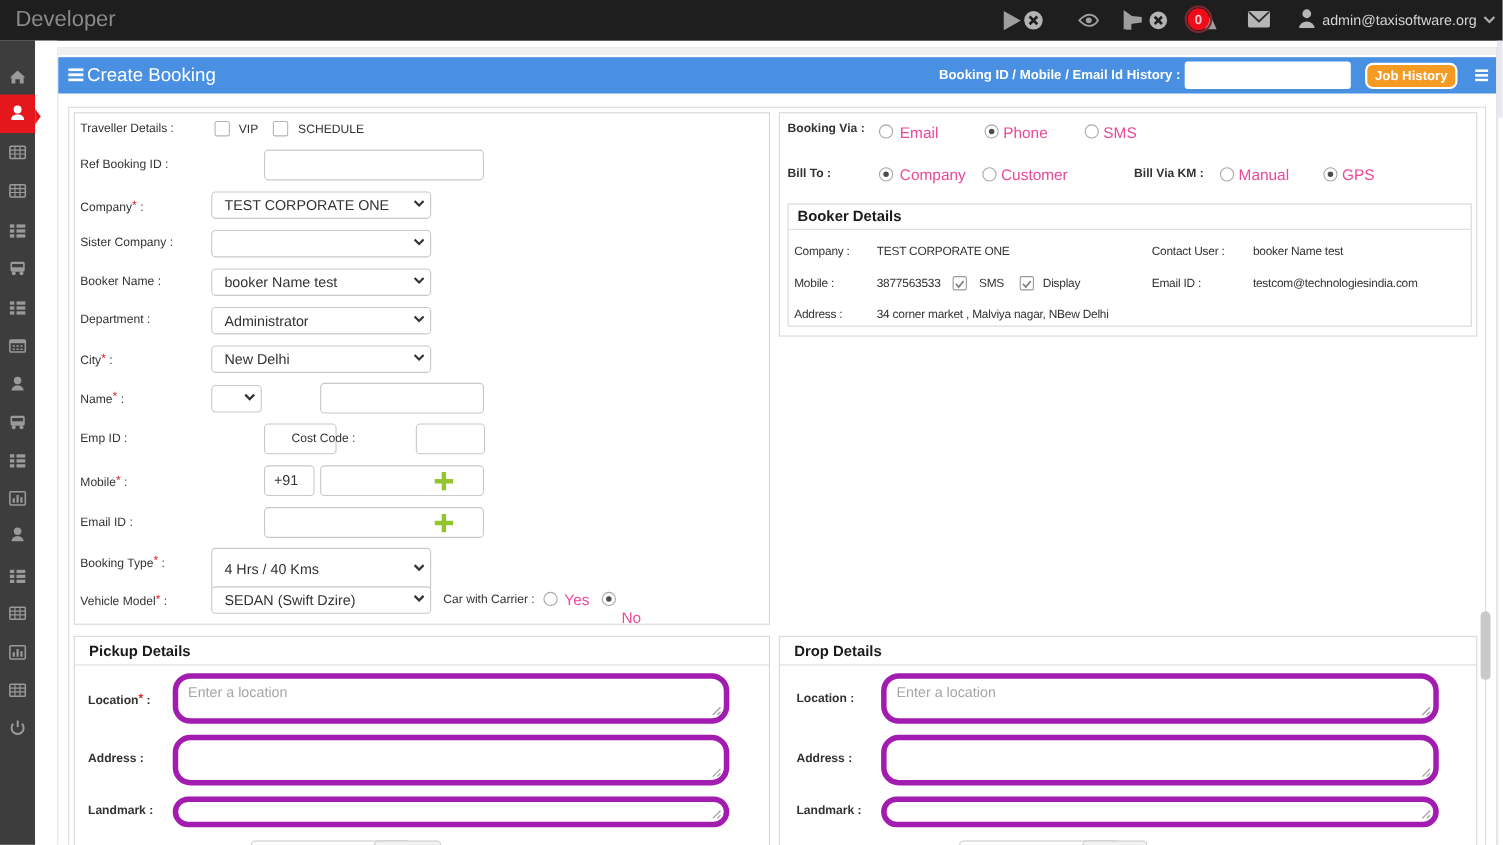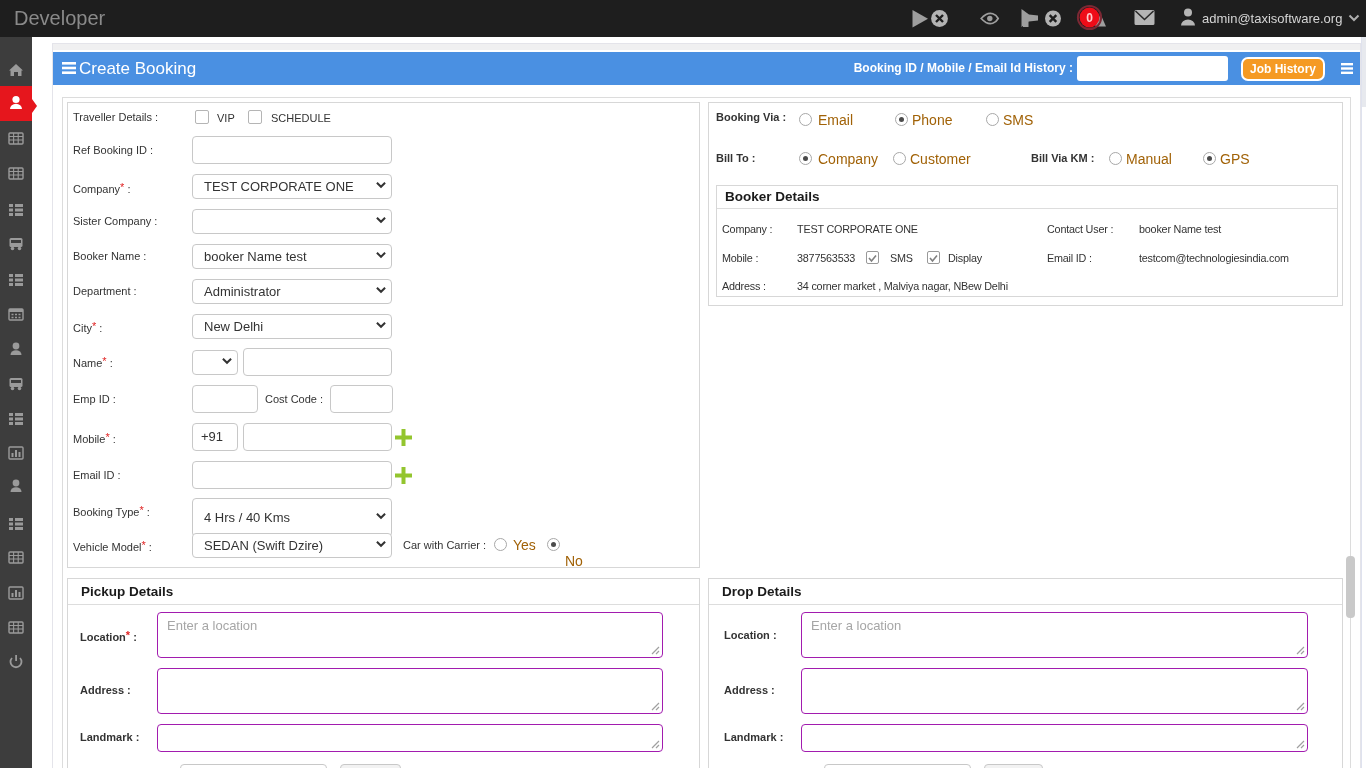--- a/index.html
+++ b/index.html
@@ -15,31 +15,31 @@
 #formwrap { left:62px; top:97px; width:1289px; height:671px; background:#fff; border:1px solid #dcdcdc; border-bottom:none; }
 .box { background:#fff; border:1px solid #d7d7d7; }
 #leftbox  { left:67px; top:102px; width:633px; height:466px; }
 #rightbox { left:708px; top:102px; width:635px; height:204px; }
 #bookerbox{ left:716px; top:185px; width:622px; height:112px;padding-left:31px; }
 #pickupbox{ left:67px; top:578px; width:633px; height:195px; }
 #dropbox  { left:708px; top:578px; width:635px; height:195px; }
 .lbl { font-size:11px; color:#333; line-height:14px; white-space:nowrap; }
 .blbl { font-size:11px; font-weight:bold; color:#333; line-height:14px; white-space:nowrap; }
 .star { color:#e02222; font-size:11px; vertical-align:2px; }
-.inp { background:#fff; border:1px solid #c8c8c8; border-radius:4px; }
+.inp { background:#fff; border:1px solid #c8c8c8; border-radius:4px;margin-left:48px; }
 .sel { background:#fff; border:1px solid #c8c8c8; border-radius:4px; font-size:13px; color:#333; }
 .sel .tx { position:absolute; left:11px; top:50%; margin-top:-8px; line-height:16px; white-space:nowrap; }
 .chev { position:absolute; right:5px; top:50%; margin-top:-6px; width:10px; height:8px; }
 .cb { background:#fff; border:1px solid #b5b5b5; border-radius:2px; width:14px; height:14px; }
 .radio { width:13px; height:13px; border:1px solid #a8a8a8; border-radius:50%; background:#fff; }
 .radio.on::after { content:""; position:absolute; left:3px; top:3px; width:5px; height:5px; border-radius:50%; background:#4b4b4b; }
-.rlbl { font-size:14px; color:#a16207; line-height:16px; white-space:nowrap; }
+.rlbl { font-size:14px; color:#ec4899; line-height:16px; white-space:nowrap; }
 .hdr { position:absolute; left:0; top:0; right:0; height:26px; border-bottom:1px solid #ddd; }
 .hdr span { position:absolute; left:13px; top:5px; font-size:13.5px; font-weight:bold; color:#1a1a1a; }
-.ta { background:#fff; border:1px solid #a21caf; border-radius:4px; }
+.ta { background:#fff; border:5px solid #a21caf; border-radius:16px; }
 .ph { position:absolute; left:9px; top:5px; font-size:13px; color:#a6a6a6; }
 .grip { position:absolute; right:2px; bottom:2px; width:9px; height:9px; }
 .bk { font-size:10.8px; letter-spacing:-0.2px; color:#333; line-height:14px; white-space:nowrap; }
 #scrollthumb { left:1346px; top:556px; width:9px; height:62px; background:#c9c9c9; border-radius:4px; }
 </style>
 </head>
 <body>
 <div class="abs" id="topbar">
   <div class="abs" id="devtitle">Developer</div>
 

